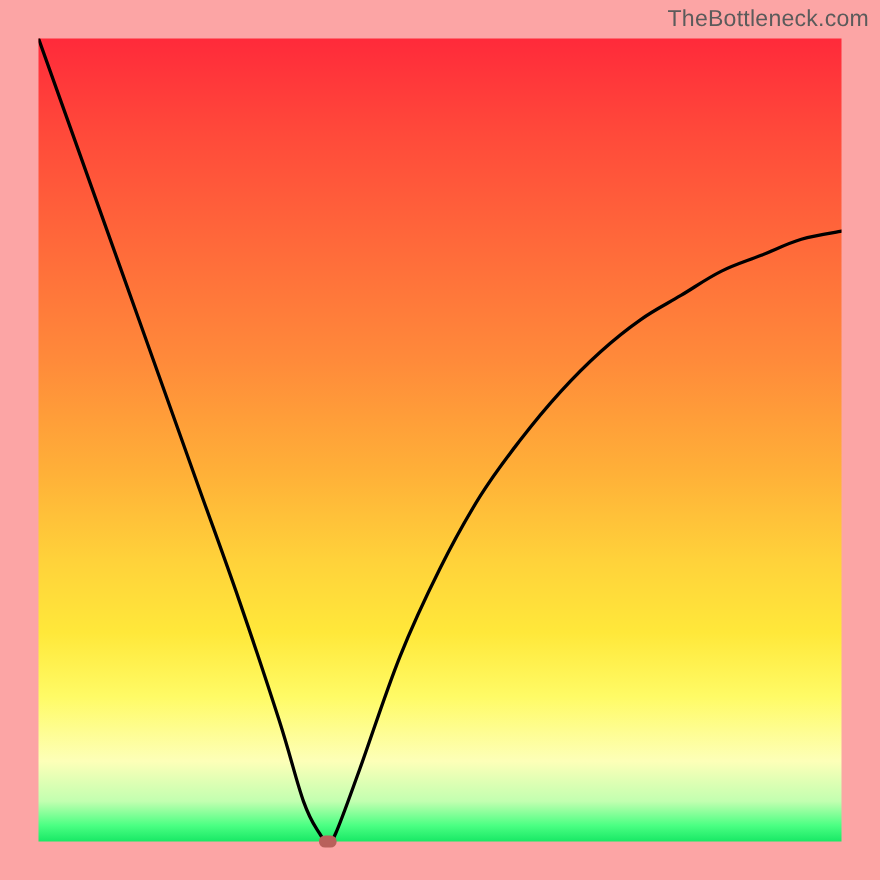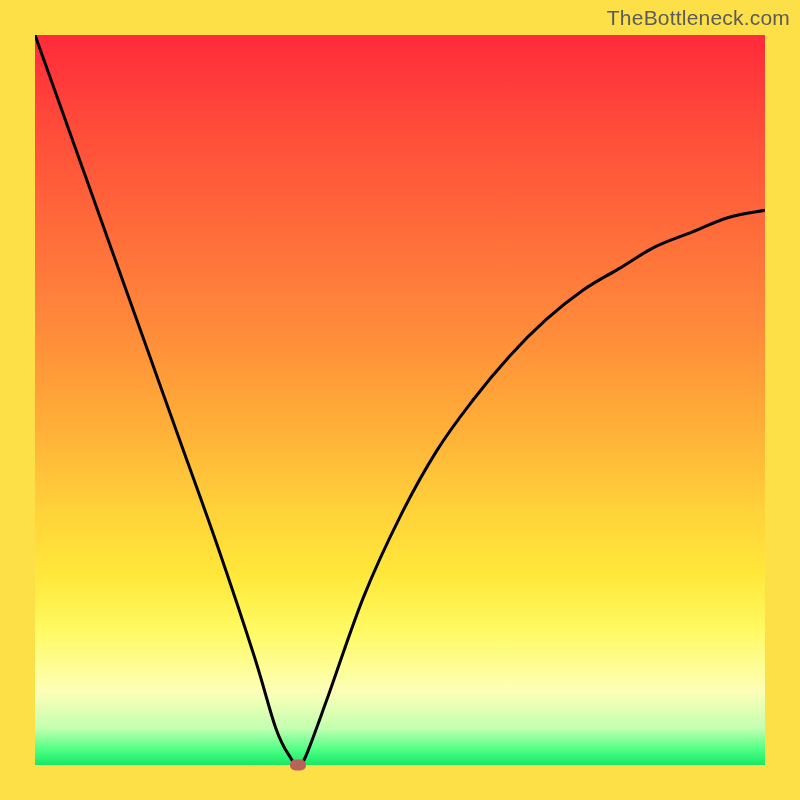--- a/index.html
+++ b/index.html
@@ -10,21 +10,21 @@
     background: #000;
     overflow: hidden;
     font-family: Arial, Helvetica, sans-serif;
   }
   .frame {
     position: absolute;
     left: 0;
     top: 0;
     width: 800px;
     height: 800px;
-    background: #fde047;
+    background: #fca5a5;
   }
   .plot-area {
     position: absolute;
     left: 35px;
     top: 35px;
     width: 730px;
     height: 730px;
     
     background: linear-gradient(to bottom,
       #ff2a3a 0%,

